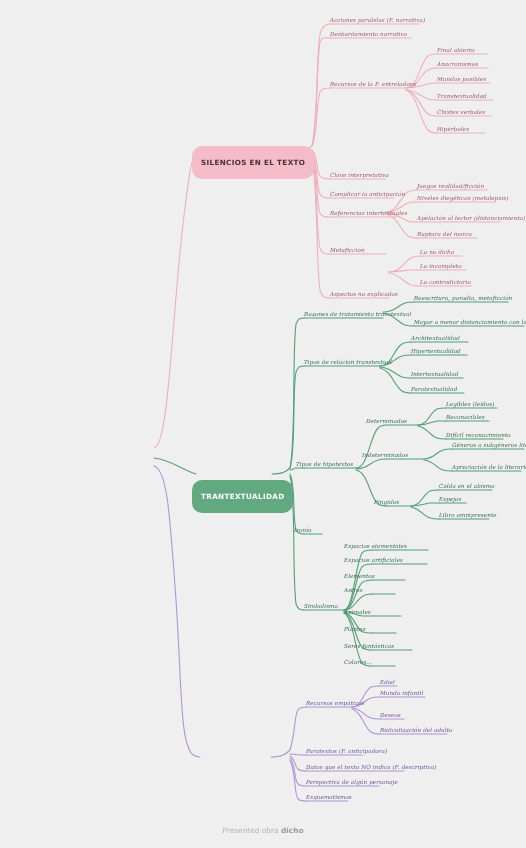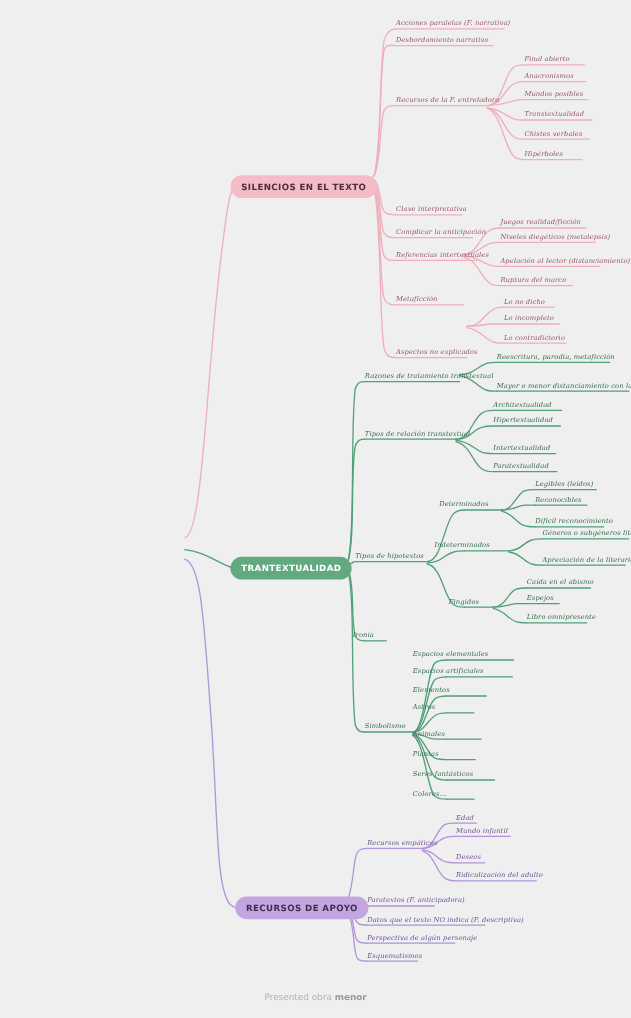--- a/index.html
+++ b/index.html
@@ -21,21 +21,21 @@
     color:#ffffff;
     display:flex;align-items:center;justify-content:center;
     text-align:center;
     font-size:8.6px;font-weight:bold;letter-spacing:.3px;line-height:1.45;
     padding:2px 6px;
     font-family:"DejaVu Sans",sans-serif;
   }
 
   
   .pill{
-    height:19px;border-radius:10px;
+    height:33px;border-radius:10px;
     display:flex;align-items:center;justify-content:center;
     font-size:7.2px;font-weight:bold;letter-spacing:.35px;
     padding:0 9px;white-space:nowrap;
     font-family:"DejaVu Sans",sans-serif;
   }
   .pill.pink{background:#f4bcc8;color:#4a3036;}
   .pill.green{background:#63a97f;color:#ffffff;}
   .pill.purple{background:#c3a6e0;color:#3c2f4a;}
 
   
@@ -221,23 +221,22 @@
         <path d="M380,719 L404,719"></path>
         <path d="M352,709 C362,712 364,728 371,732 C374,734 377,734 380,734"></path>
         <path d="M380,734 L447,734"></path>
       </g>
     </g>
   </svg>
 
 
   <div class="node pill pink" style="left:192px;top:146px;">SILENCIOS EN EL TEXTO</div>
 
-  <div class="node pill green" style="left:192px;top:464px;">TRANTEXTUALIDAD</div>
-
-  <div class="node pill purple" style="left:196px;top:747px;">RECURSOS DE APOYO</div>
+  <div class="node pill green" style="left:192px;top:480px;">TRANTEXTUALIDAD</div>
+
 
   <div class="lbl pink" style="left:330px;top:18px;">Acciones paralelas (F. narrativa)</div>
   <div class="lbl pink" style="left:330px;top:32px;">Desbordamiento narrativo</div>
   <div class="lbl pink" style="left:330px;top:82px;">Recursos de la F. entreladora</div>
 
   <div class="lbl pink" style="left:437px;top:48px;">Final abierto</div>
   <div class="lbl pink" style="left:437px;top:62px;">Anacronismos</div>
   <div class="lbl pink" style="left:437px;top:77px;">Mundos posibles</div>
   <div class="lbl pink" style="left:437px;top:94px;">Transtextualidad</div>
   <div class="lbl pink" style="left:437px;top:110px;">Chistes verbales</div>
@@ -301,16 +300,16 @@
   <div class="lbl purple" style="left:380px;top:691px;">Mundo infantil</div>
   <div class="lbl purple" style="left:380px;top:713px;">Deseos</div>
   <div class="lbl purple" style="left:380px;top:728px;">Ridiculización del adulto</div>
 
   <div class="lbl purple" style="left:306px;top:749px;">Paratextos (F. anticipadora)</div>
   <div class="lbl purple" style="left:306px;top:765px;">Datos que el texto NO indica (F. descriptiva)</div>
   <div class="lbl purple" style="left:306px;top:780px;">Perspectiva de algún personaje</div>
   <div class="lbl purple" style="left:306px;top:795px;">Esquematismos</div>
 
   <div class="footer">
-    <span>Presented obra </span><b>menor</b>
+    <span>Presented obra </span><b>dicho</b>
   </div>
 
 </div>
 
 </body></html>

